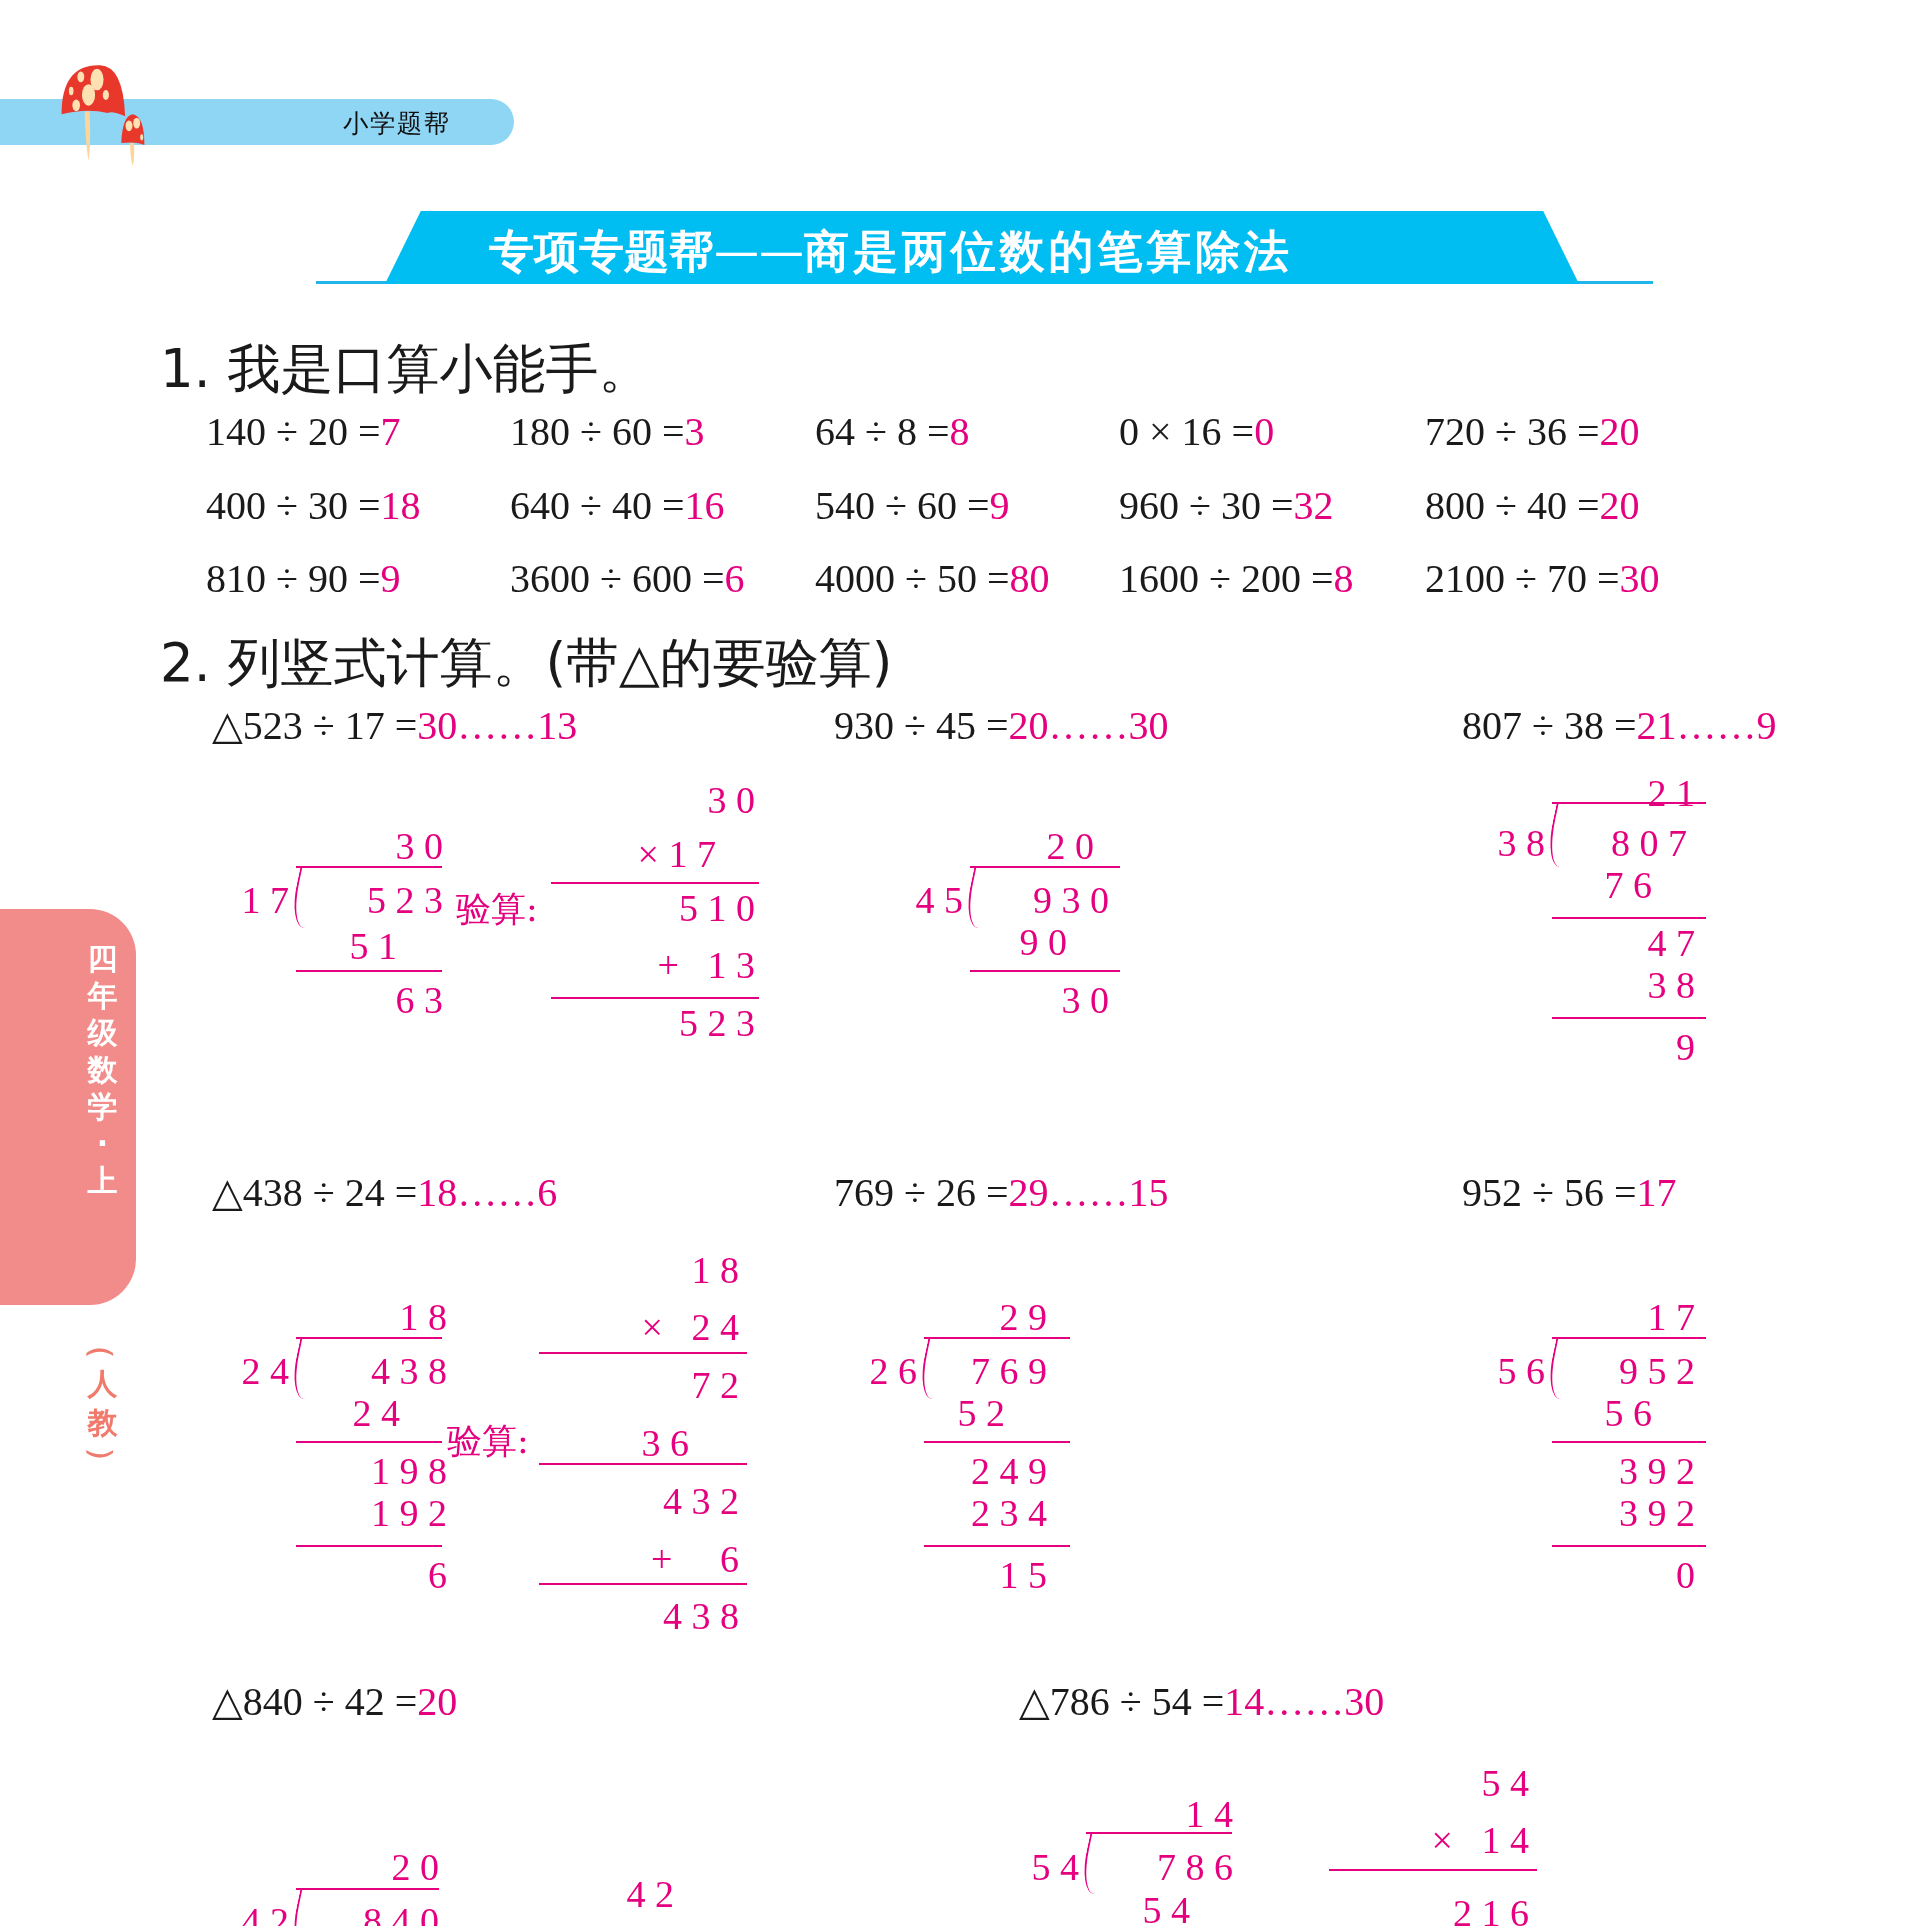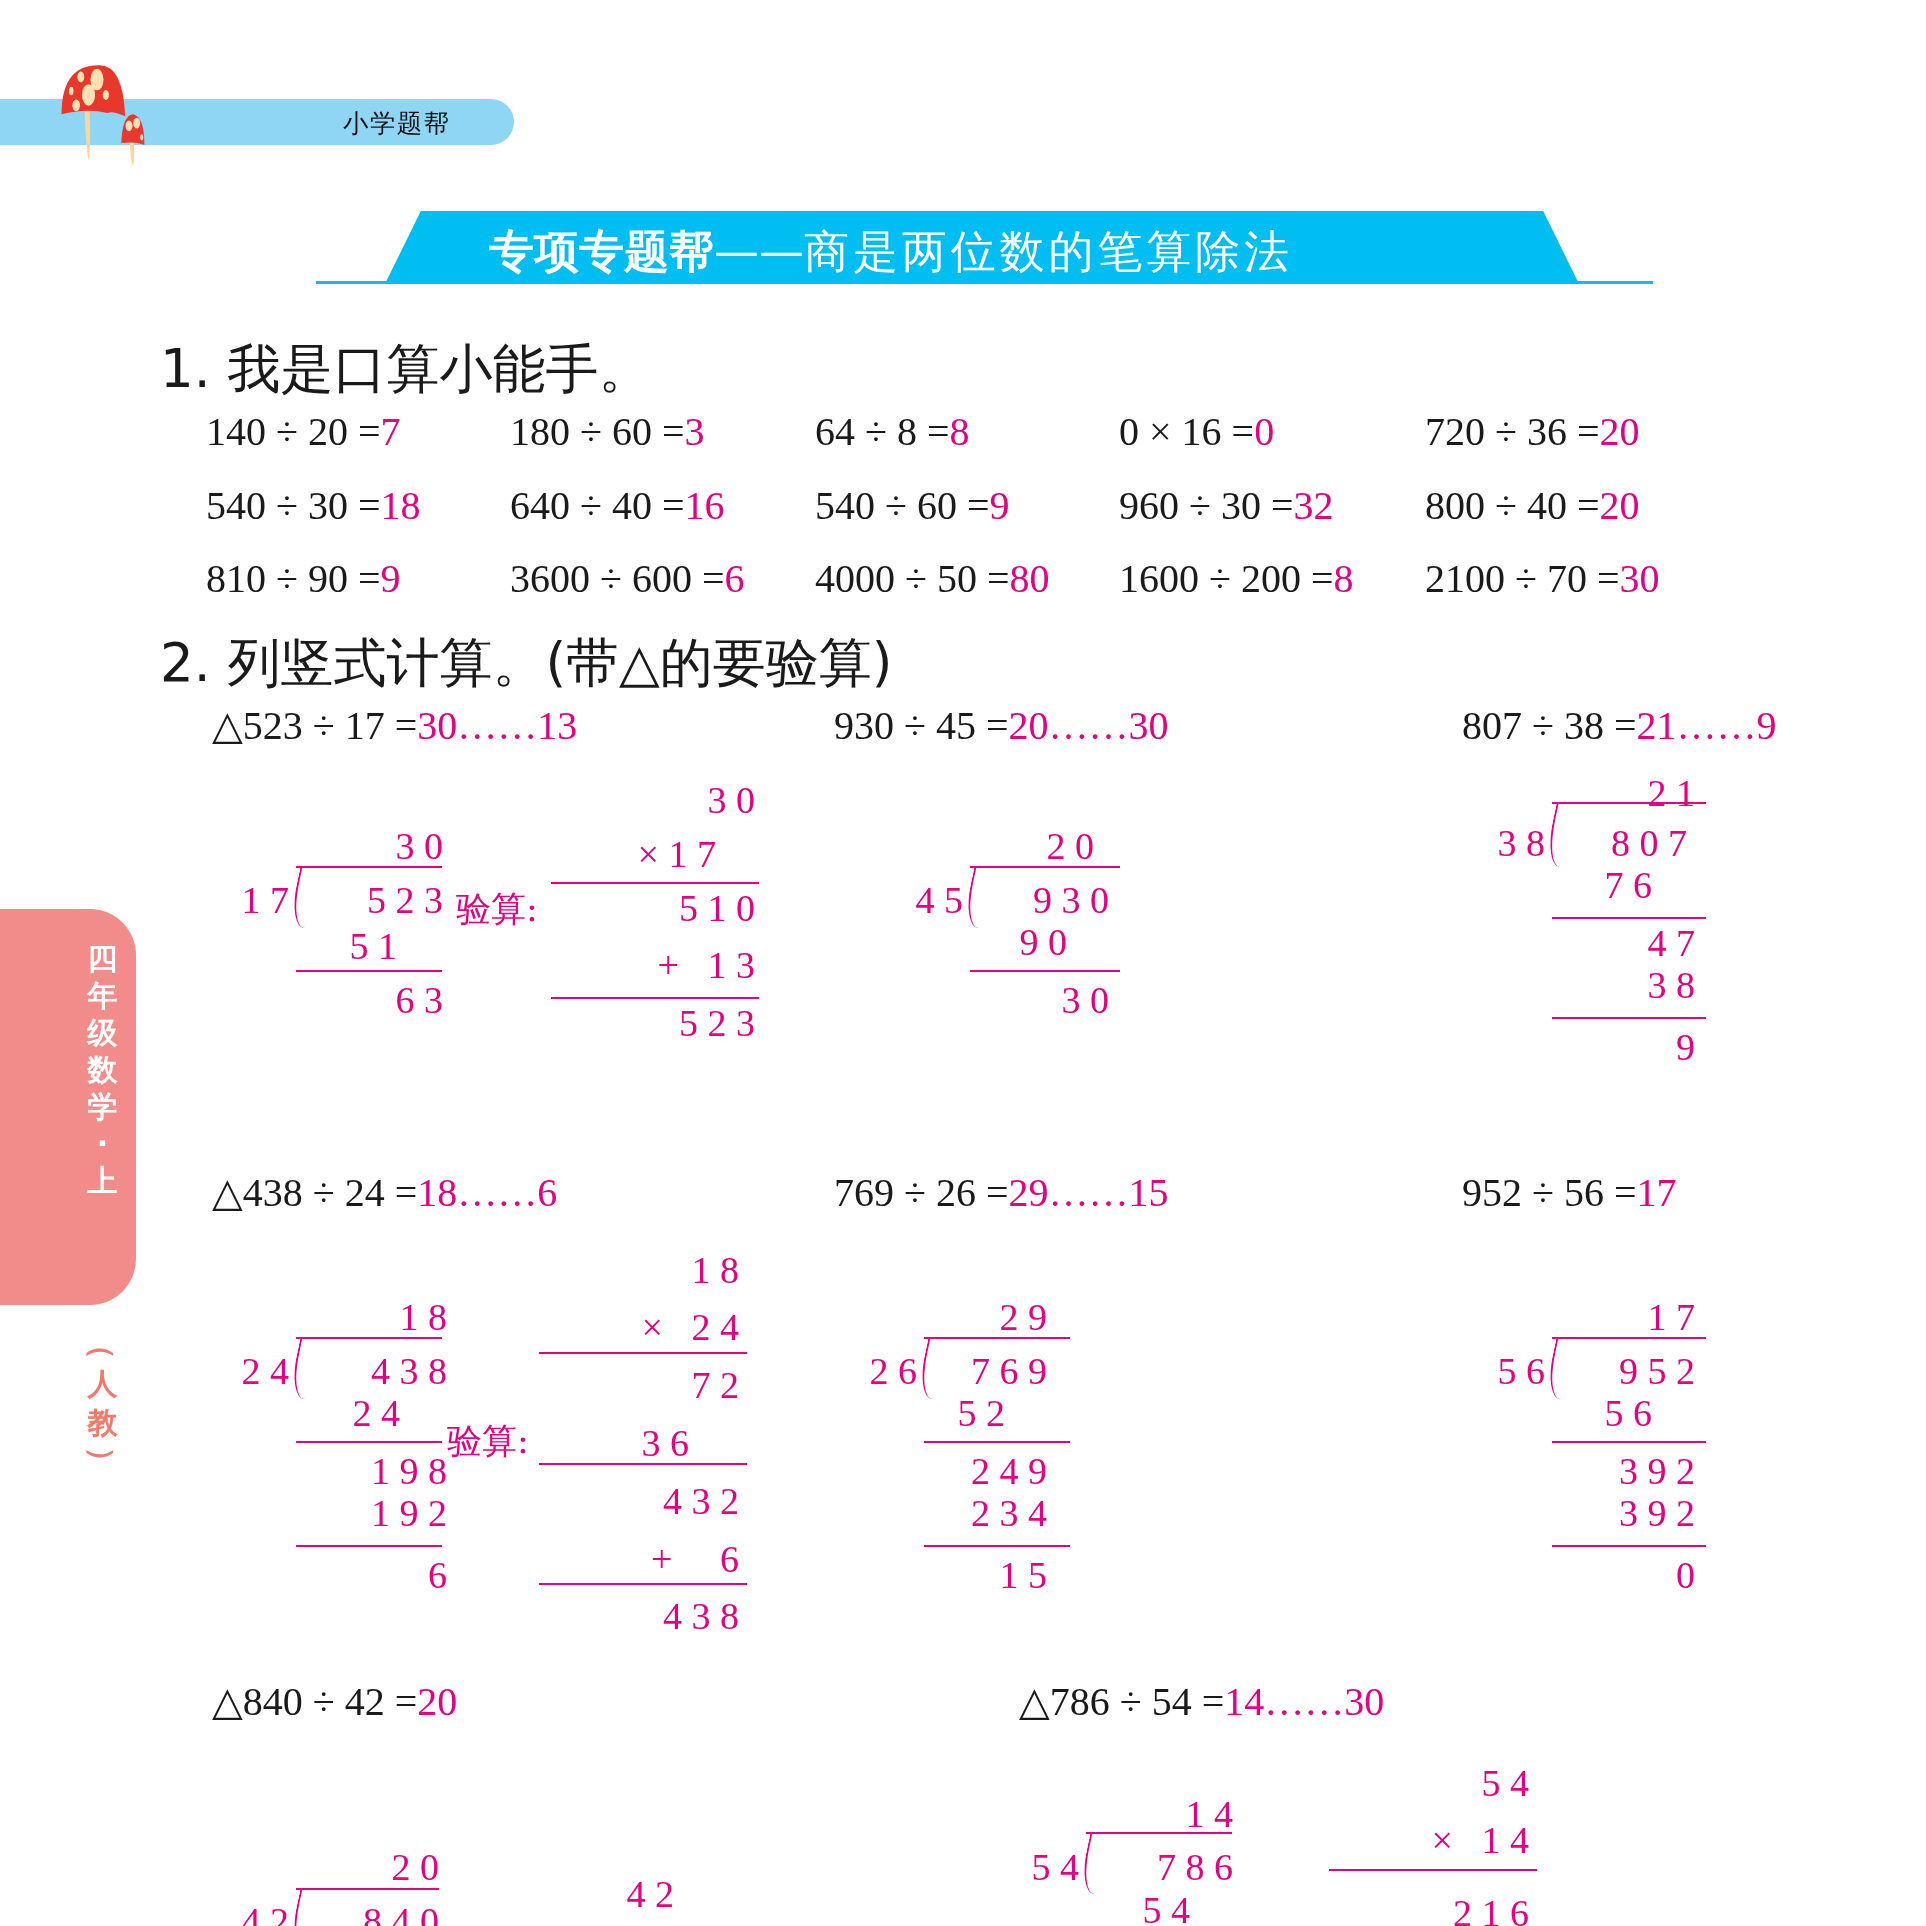--- a/index.html
+++ b/index.html
@@ -10,21 +10,21 @@
 
   
   .brand-bar { left:0; top:99px; width:514px; height:46px; background:#8fd6f5;
                border-radius:0 23px 23px 0; }
   .brand-text { left:343px; top:107px; font-family:"DejaVu Sans",sans-serif; font-size:25.4px; color:#111; letter-spacing:1.5px; }
   .title-line { left:316px; top:281px; width:1337px; height:3.1px; background:#22b5eb; }
   .title-tab { left:385px; top:211px; width:1194px; height:73px; background:#00bdf2;
                clip-path:polygon(3% 0, 97% 0, 100% 100%, 0 100%); border-radius:11.6px 11.6px 0 0; }
   .title-text { left:489px; top:222px; font-family:"DejaVu Sans",sans-serif; font-size:45px; color:#fff; white-space:nowrap; }
   .title-text b { font-weight:bold; }
-  .title-text span.sub { font-family:"DejaVu Serif",serif; letter-spacing:3.9px; }
+  .title-text span.sub { font-family:"DejaVu Serif",serif; letter-spacing:3.9px;font-weight:bold; }
 
   
   .side-tab { left:0; top:909px; width:136px; height:396px; background:#f28c8a; border-radius:0 46px 46px 0; }
   .side-text { left:85px; top:940px; width:35px; font-family:"DejaVu Sans",sans-serif; font-weight:bold;
                font-size:30px; line-height:37px; color:#fff; text-align:center; }
   .side-pub { left:85px; top:1325px; width:35px; font-family:"DejaVu Sans",sans-serif; font-weight:bold;
               font-size:30px; line-height:39px; color:#f07a6c; text-align:center; }
 
   .q-title { font-family:"DejaVu Sans",sans-serif; font-size:53px; white-space:nowrap; }
   .eq { font-size:40px; white-space:nowrap; }
@@ -82,21 +82,21 @@
 </div>
 
 <div class="abs q-title" style="left:160px;top:334px;">1. 我是口算小能手。</div>
 
 <div class="abs eq" style="left:206px;top:408px;"><span>140 ÷ 20 =</span><span class="ans">7</span></div>
 <div class="abs eq" style="left:510px;top:408px;"><span>180 ÷ 60 =</span><span class="ans">3</span></div>
 <div class="abs eq" style="left:815px;top:408px;"><span>64 ÷ 8 =</span><span class="ans">8</span></div>
 <div class="abs eq" style="left:1119px;top:408px;"><span>0 × 16 =</span><span class="ans">0</span></div>
 <div class="abs eq" style="left:1425px;top:408px;"><span>720 ÷ 36 =</span><span class="ans">20</span></div>
 
-<div class="abs eq" style="left:206px;top:482px;"><span>540 ÷ 30 =</span><span class="ans">18</span></div>
+<div class="abs eq" style="left:206px;top:482px;"><span>400 ÷ 30 =</span><span class="ans">18</span></div>
 <div class="abs eq" style="left:510px;top:482px;"><span>640 ÷ 40 =</span><span class="ans">16</span></div>
 <div class="abs eq" style="left:815px;top:482px;"><span>540 ÷ 60 =</span><span class="ans">9</span></div>
 <div class="abs eq" style="left:1119px;top:482px;"><span>960 ÷ 30 =</span><span class="ans">32</span></div>
 <div class="abs eq" style="left:1425px;top:482px;"><span>800 ÷ 40 =</span><span class="ans">20</span></div>
 
 <div class="abs eq" style="left:206px;top:555px;"><span>810 ÷ 90 =</span><span class="ans">9</span></div>
 <div class="abs eq" style="left:510px;top:555px;"><span>3600 ÷ 600 =</span><span class="ans">6</span></div>
 <div class="abs eq" style="left:815px;top:555px;"><span>4000 ÷ 50 =</span><span class="ans">80</span></div>
 <div class="abs eq" style="left:1119px;top:555px;"><span>1600 ÷ 200 =</span><span class="ans">8</span></div>
 <div class="abs eq" style="left:1425px;top:555px;"><span>2100 ÷ 70 =</span><span class="ans">30</span></div>

